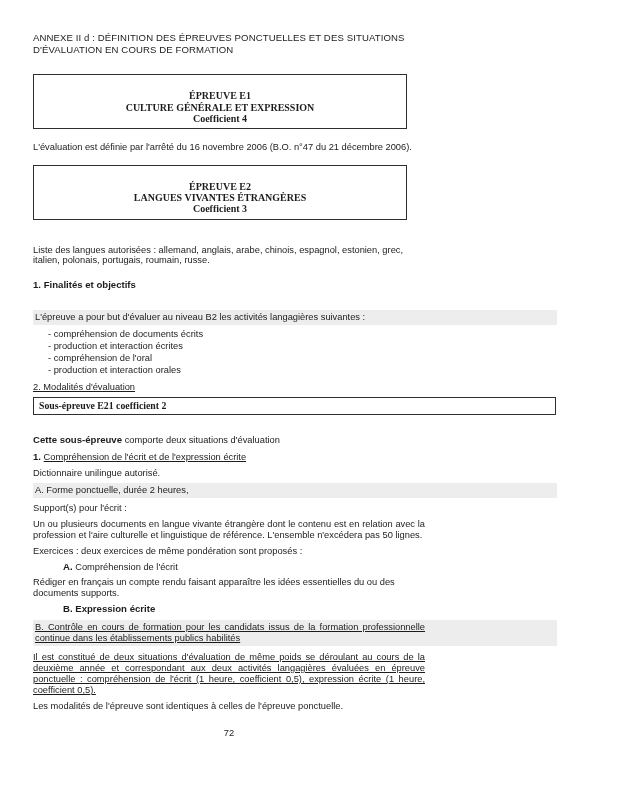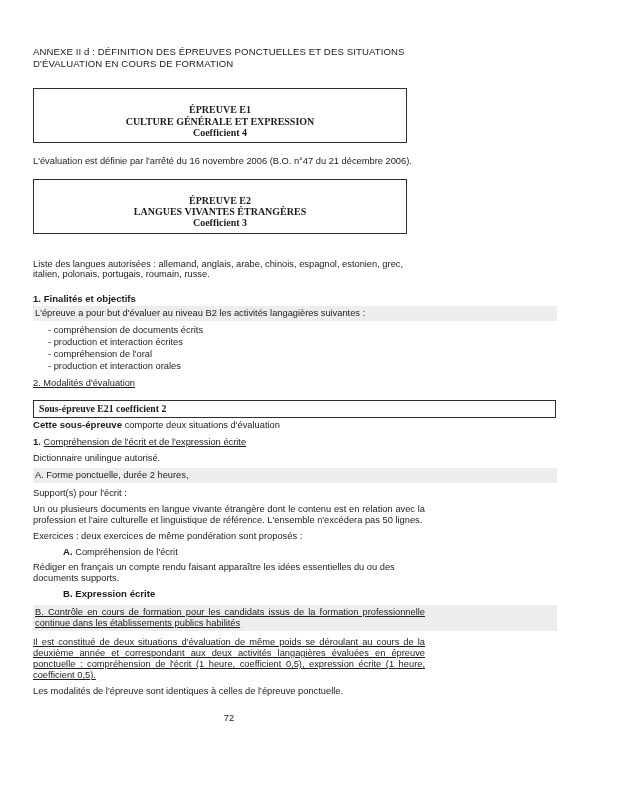--- a/index.html
+++ b/index.html
@@ -6,21 +6,21 @@
   .page{
     position:relative;
     width:618px;height:800px;
     background:#ffffff;
     font-family:"Liberation Sans",sans-serif;
     font-size:9.3px;
     line-height:1.18;
     color:#1c1c1c;
     overflow:hidden;
   }
-  .content{position:absolute;left:33px;top:46px;width:524px;}
+  .content{position:absolute;left:33px;top:32px;width:524px;}
   .doc-header{font-size:9.6px;line-height:1.22;letter-spacing:.1px;width:420px;}
   .titlebox{
     width:368px;
     border:1.4px solid #2e2e2e;
     text-align:center;
     padding:15px 2px 4px 2px;
     margin-top:19px;
     font-family:"Liberation Serif",serif;
     font-weight:bold;
     font-size:10px;
@@ -35,31 +35,31 @@
     margin-top:6px;
     padding:2px 0 2px 2px;
   }
   .band-inner{width:390px;text-align:justify;}
   .bullets{margin:4px 0 0 15px;}
   .bullets > div{margin-top:1px;}
   .subbox{
     width:516px;
     border:1.2px solid #2e2e2e;
     padding:2px 0 3px 5px;
-    margin-top:11px;
+    margin-top:4px;
     font-family:"Liberation Serif",serif;
     font-weight:bold;
     font-size:9.8px;
   }
   .indent30{margin-left:30px;}
   .underline{text-decoration:underline;}
   .m4{margin-top:4px;}
   .m5{margin-top:5px;}
   .m6{margin-top:6px;text-decoration:underline;}
-  .m7{margin-top:1px;}
+  .m7{margin-top:19px;}
   .m12{margin-top:12px;}
   .m13{margin-top:13px;}
   .m25{margin-top:25px;}
   p{margin:0;padding:0;width:392px;}
   .pagenum{width:392px;text-align:center;margin-top:16px;}
 </style>
 </head>
 <body>
 
 <div class="page">

